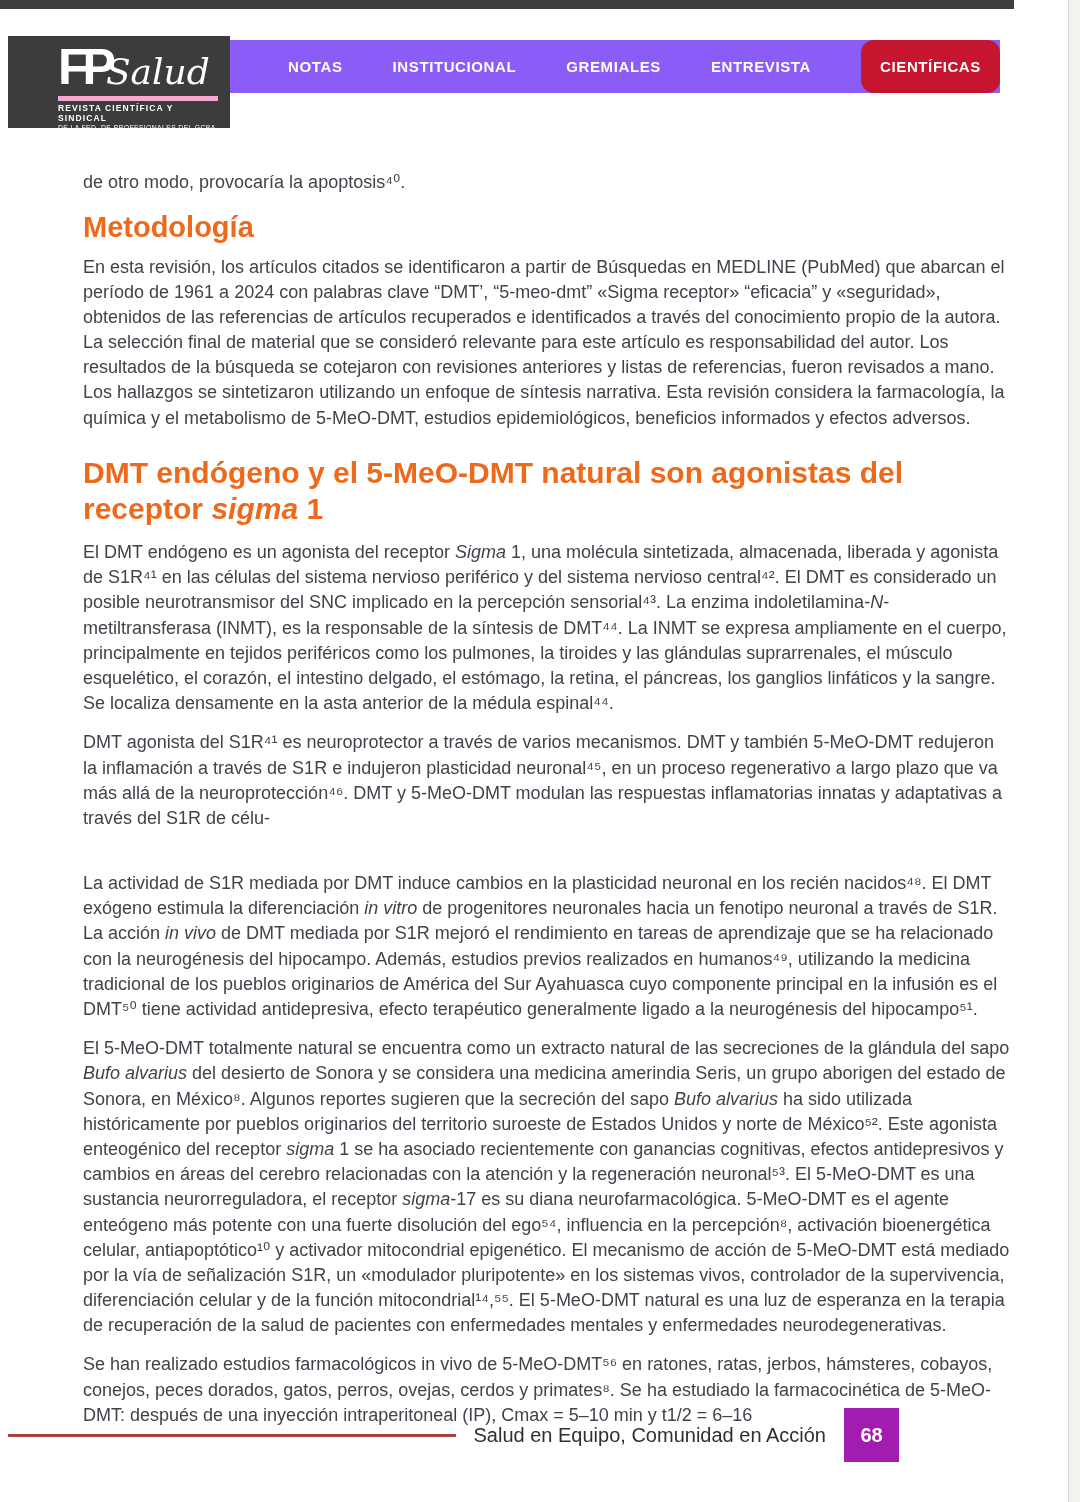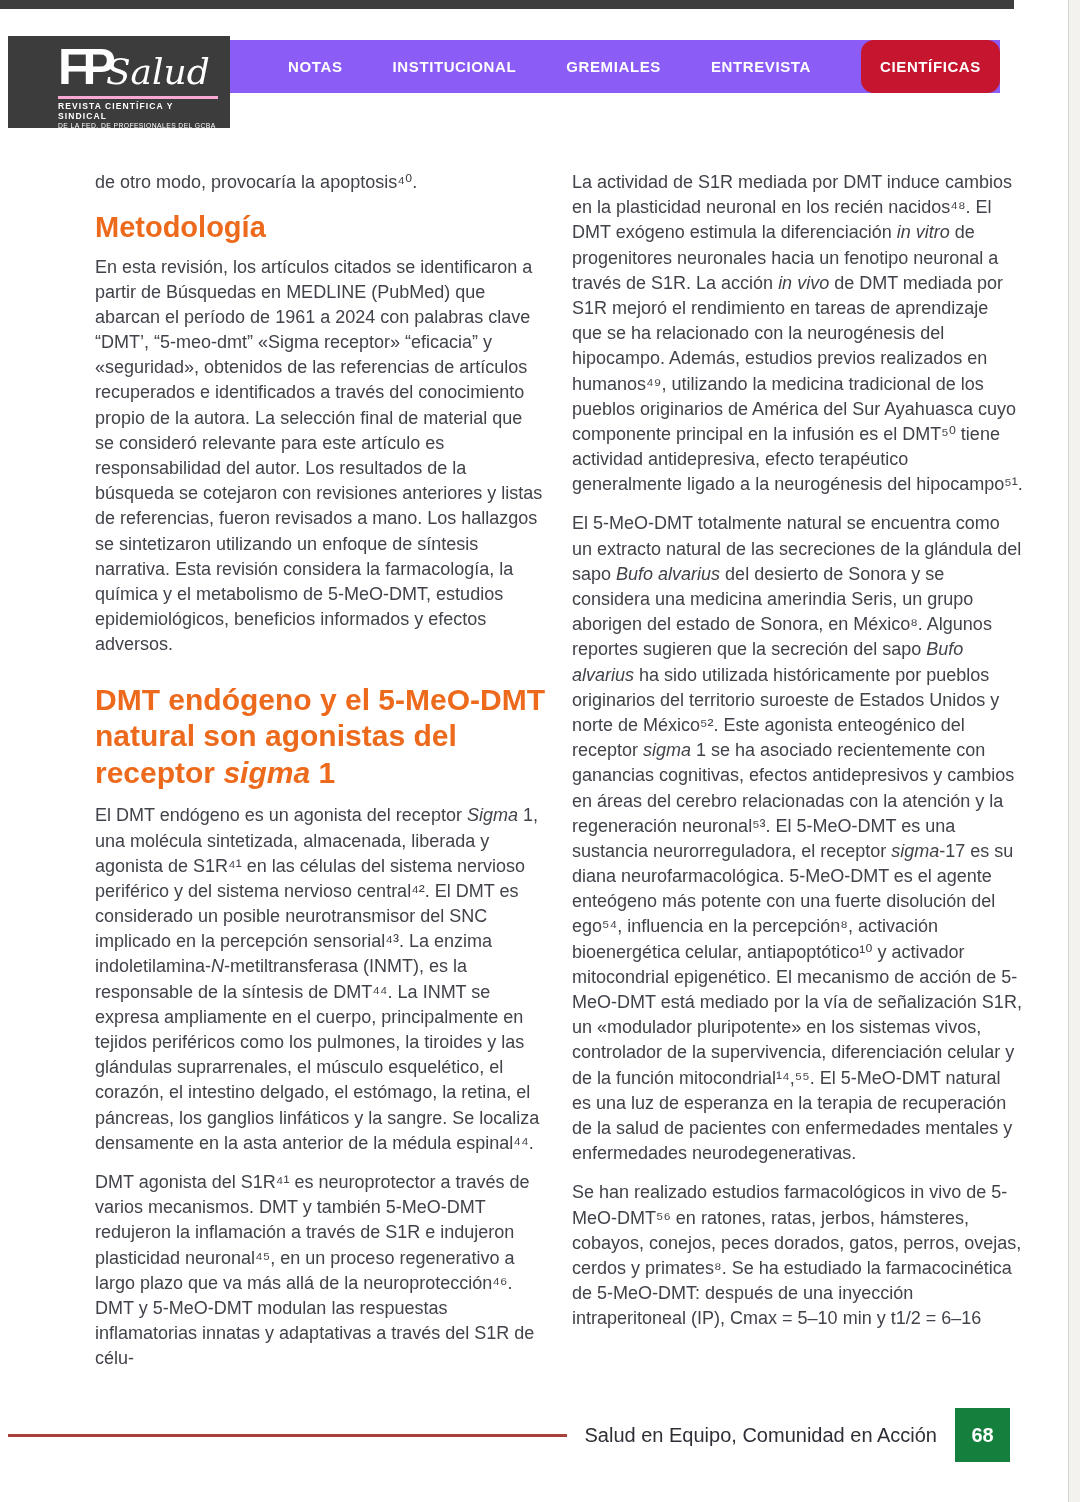--- a/index.html
+++ b/index.html
@@ -52,54 +52,54 @@
   .logo-fp{
     font-weight:800;font-size:50px;letter-spacing:-6px;
     font-family:"Liberation Sans","DejaVu Sans",sans-serif;
   }
   .logo-salud{
     font-family:"DejaVu Serif","Liberation Serif",serif;
     font-style:italic;font-size:36px;margin-left:-4px;
   }
   .logo-tag1{
     font-size:8.5px;font-weight:700;letter-spacing:1.1px;margin-top:4px;
-    border-top:3px solid #f9a8d4;padding-top:2px;width:160px;
+    border-top:5px solid #f9a8d4;padding-top:2px;width:160px;
   }
   .logo-tag2{font-size:6.8px;letter-spacing:.4px;margin-top:1px;}
   
   .columns{
-    position:absolute;top:170px;left:95px;width:928px;
-    display:flex;gap:26px;
+    position:absolute;top:170px;left:83px;width:928px;
+    display:flex;gap:26px;flex-direction:column;
   }
   .col{flex:1;min-width:0;}
   .col p{
     font-size:18px;line-height:1.4;color:#41434a;
     margin:0 0 14px 0;
   }
   .col h2{
     color:#ed6a1c;font-weight:700;
     font-size:29px;line-height:1.15;
     margin:16px 0 10px 0;
   }
   .col h2.h-big{
     font-size:30px;line-height:1.22;margin:24px 0 12px 0;
   }
   
   .footer{
-    position:absolute;top:1408px;left:0;width:1010px;height:54px;
+    position:absolute;top:1408px;left:0;width:899px;height:54px;
     display:flex;align-items:center;
   }
   .footer-rule{
     flex:1;height:3px;background:#a8403c;margin-left:8px;margin-right:18px;
   }
   .footer-text{
     font-size:20px;color:#2e2e36;margin-right:18px;white-space:nowrap;
   }
   .footer-page{
-    width:55px;height:54px;background:#15803d;color:#ffffff;
+    width:55px;height:54px;background:#a21caf;color:#ffffff;
     font-size:20px;font-weight:700;
     display:flex;align-items:center;justify-content:center;
   }
 </style>
 </head>
 <body>
 
 <div class="page">
 
   <div class="photo-top-strip"></div>

